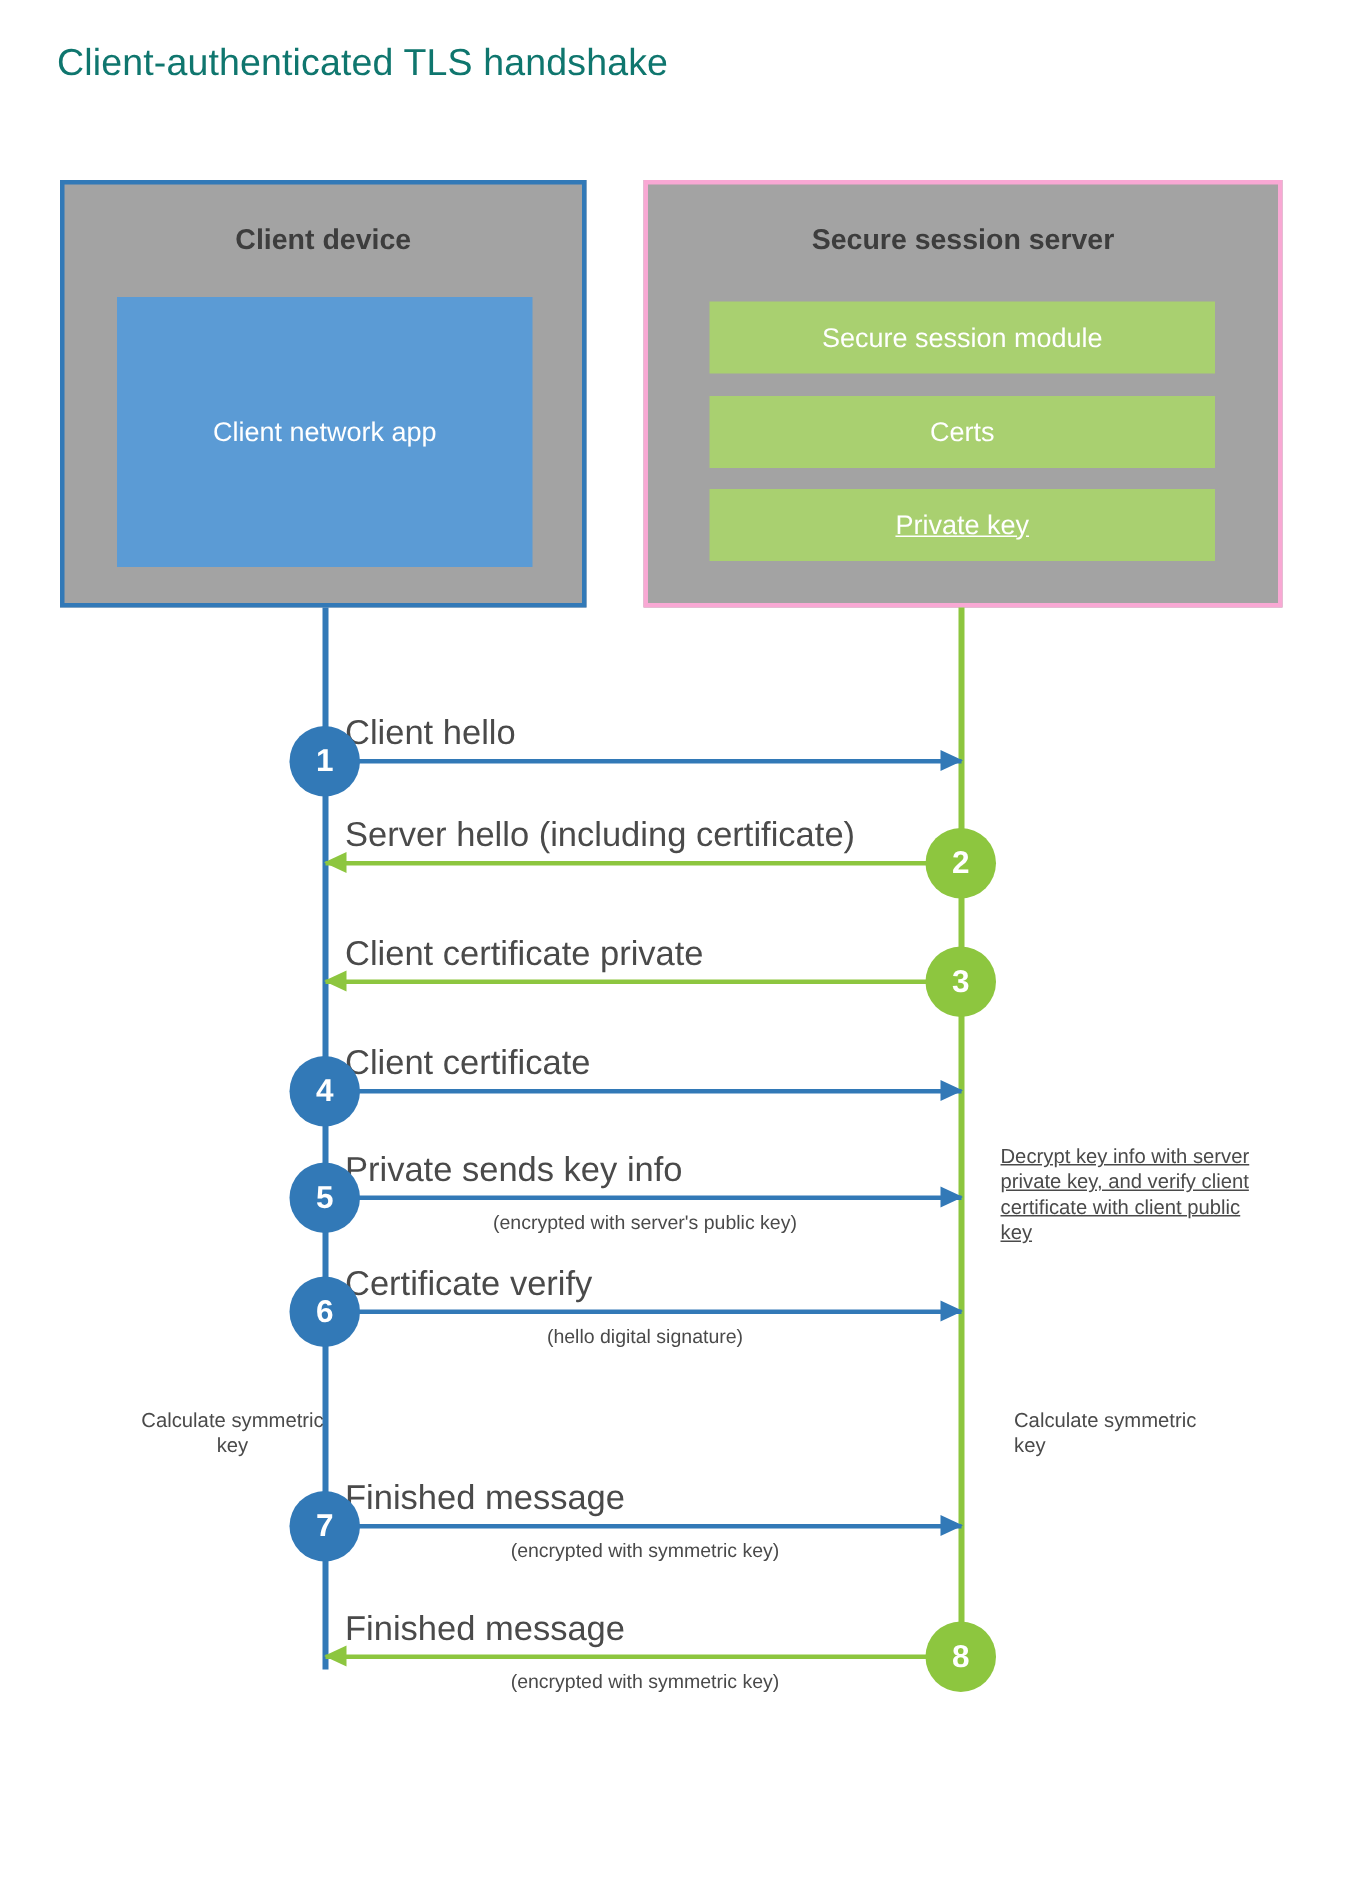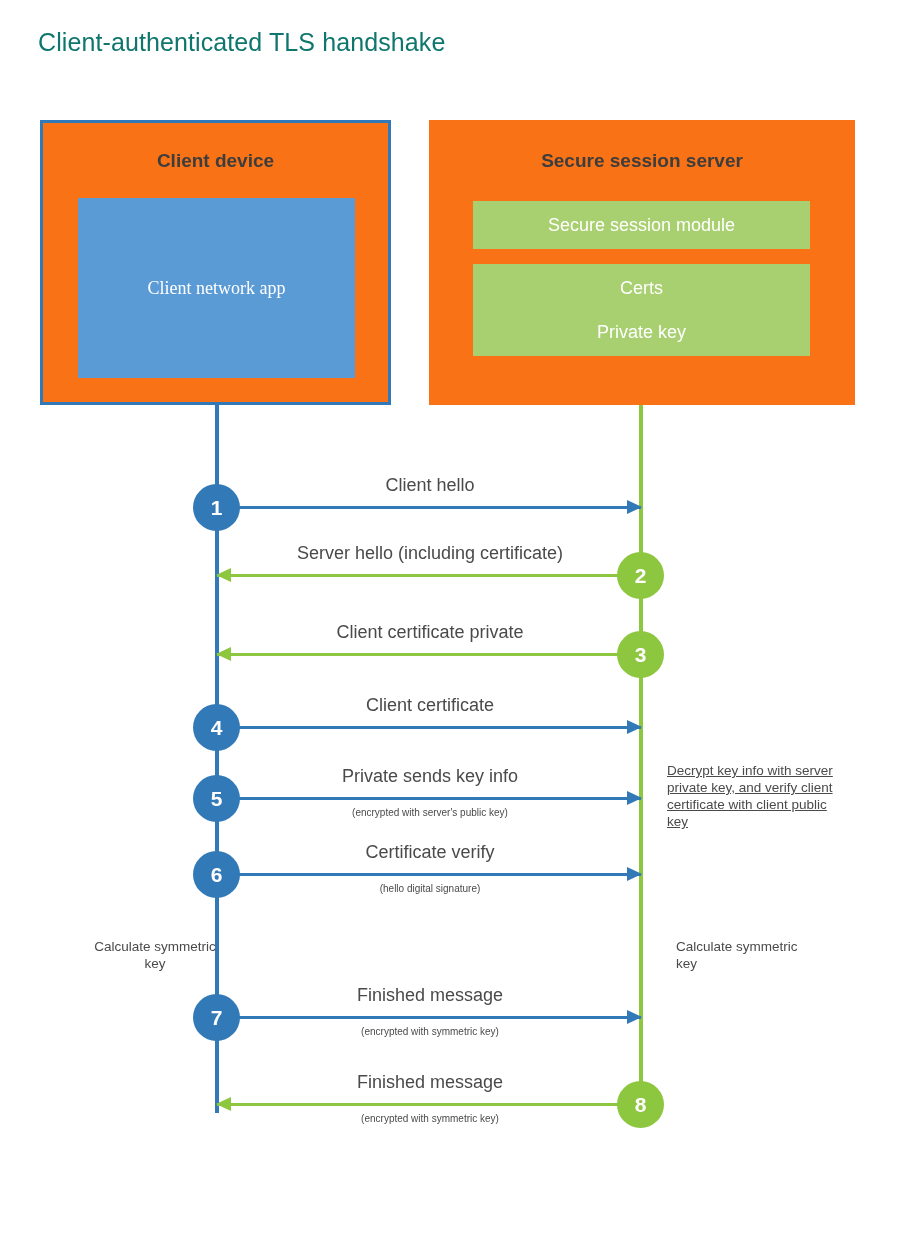--- a/index.html
+++ b/index.html
@@ -24,36 +24,36 @@
     font-size: 25px;
     font-weight: 400;
     color: #0f766e;
     letter-spacing: 0.1px;
     white-space: nowrap;
   }
 
   
   .actor-box {
     position: absolute;
-    background: #f97316;
+    background: #a3a3a3;
     box-sizing: border-box;
   }
   #client-device-box {
     left: 40px;
     top: 120px;
     width: 351px;
     height: 285px;
     border: 3px solid #3279b7;
   }
   #server-box {
     left: 429px;
     top: 120px;
     width: 426px;
     height: 285px;
-    border: 3px solid #f97316;
+    border: 3px solid #f9a8d4;
   }
   .actor-title {
     position: absolute;
     left: 0;
     right: 0;
     top: 27px;
     text-align: center;
     font-size: 19px;
     font-weight: bold;
     color: #3d3d3d;
@@ -68,40 +68,39 @@
     height: 180px;
     background: #5b9bd5;
     color: #ffffff;
     font-size: 18px;
     line-height: 26px;
     text-align: center;
     display: flex;
     align-items: center;
     justify-content: center;
     box-sizing: border-box;
-    font-family: Liberation Serif, serif;
   }
 
   
   .server-bar {
     position: absolute;
     left: 41px;
     width: 337px;
     height: 48px;
     background: #a9d070;
     color: #ffffff;
     font-size: 18px;
     display: flex;
     align-items: center;
     justify-content: center;
     box-sizing: border-box;
   }
   #server-bar-0 { top: 78px; }
   #server-bar-1 { top: 141px; }
-  #server-bar-2 { top: 185px; }
+  #server-bar-2 { top: 203px; text-decoration: underline; }
 
   
   .lifeline {
     position: absolute;
     width: 4px;
   }
   #client-lifeline {
     left: 215px;
     top: 405px;
     height: 708px;
@@ -143,32 +142,32 @@
   }
   .arrow-head.left {
     left: 216px;
     border-right: 15px solid #8dc63f;
   }
 
   .msg-label {
     position: absolute;
     left: 230px;
     width: 400px;
-    text-align: center;
-    font-size: 18px;
+    text-align: left;
+    font-size: 23px;
     color: #4a4a4a;
     top: -32px;
     white-space: nowrap;
   }
   .msg-sublabel {
     position: absolute;
     left: 230px;
     width: 400px;
     text-align: center;
-    font-size: 10px;
+    font-size: 13px;
     color: #4a4a4a;
     top: 9px;
     white-space: nowrap;
   }
 
   
   .step-badge {
     position: absolute;
     width: 47px;
     height: 47px;

